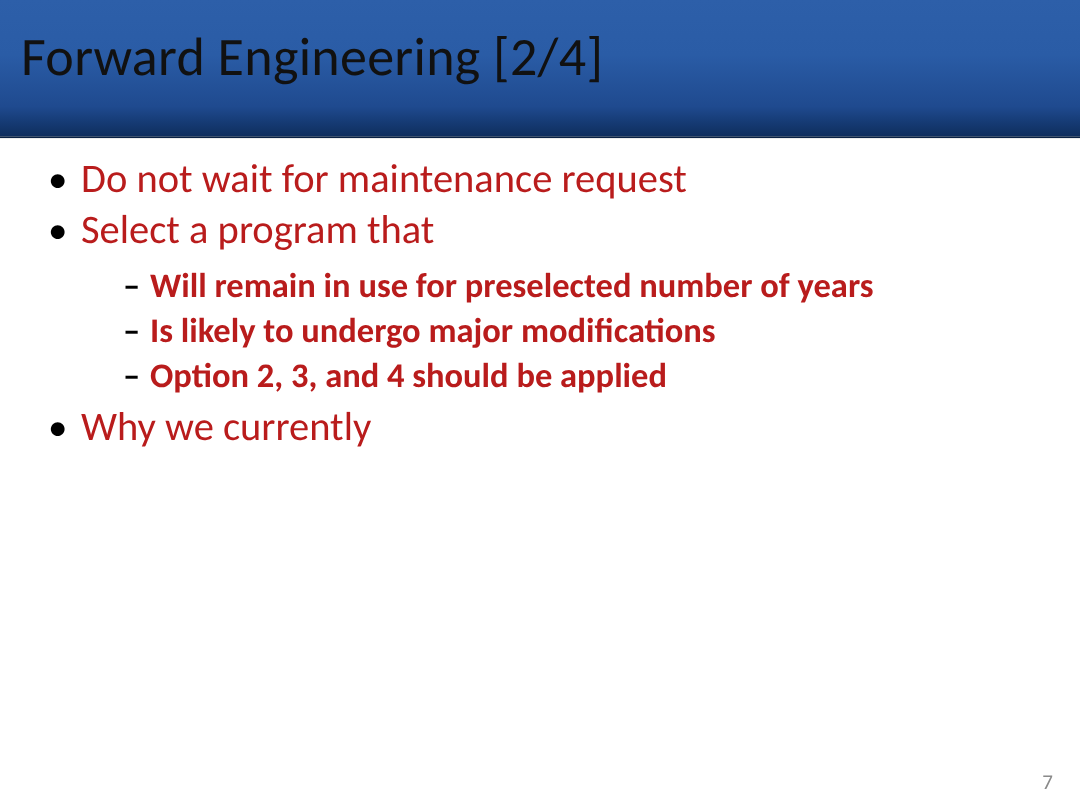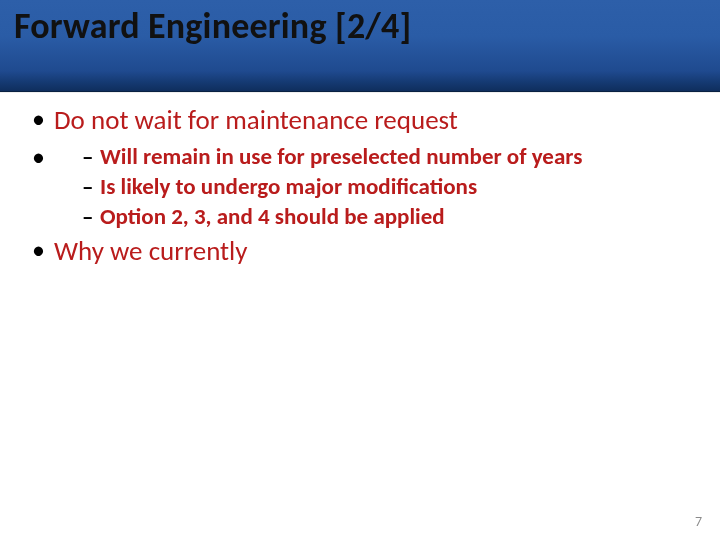--- a/index.html
+++ b/index.html
@@ -21,23 +21,23 @@
   .title-bar::after {
     content: "";
     position: absolute;
     left: 0; right: 0; bottom: -2px;
     height: 2px;
     background: linear-gradient(180deg, rgba(0,0,0,0.25), rgba(0,0,0,0));
   }
   .title-text {
     position: absolute;
     left: 14px;
-    top: 4px;
+    top: 16px;
     font-size: 36px;
-    font-weight: 700;
+    font-weight: 400;
     color: #111;
     letter-spacing: 0.2px;
   }
   .content {
     padding: 12px 18px 0 18px;
     color: #b91c1c;
   }
   .lvl1 {
     list-style: none;
     padding-left: 14px;
@@ -93,20 +93,21 @@
 <div class="title-bar">
   <div class="title-text">Forward Engineering [2/4]</div>
 </div>
 
 <div class="content">
   <ul class="lvl1">
     <li>
       <span>Do not wait for maintenance request</span>
     </li>
     <li>
+      <span>Select a program that</span>
       <ul class="lvl2">
         <li>
           <span>Will remain in use for preselected number of years</span>
         </li>
         <li>
           <span>Is likely to undergo major modifications</span>
         </li>
         <li>
           <span>Option 2, 3, and 4 should be applied</span>
         </li>

